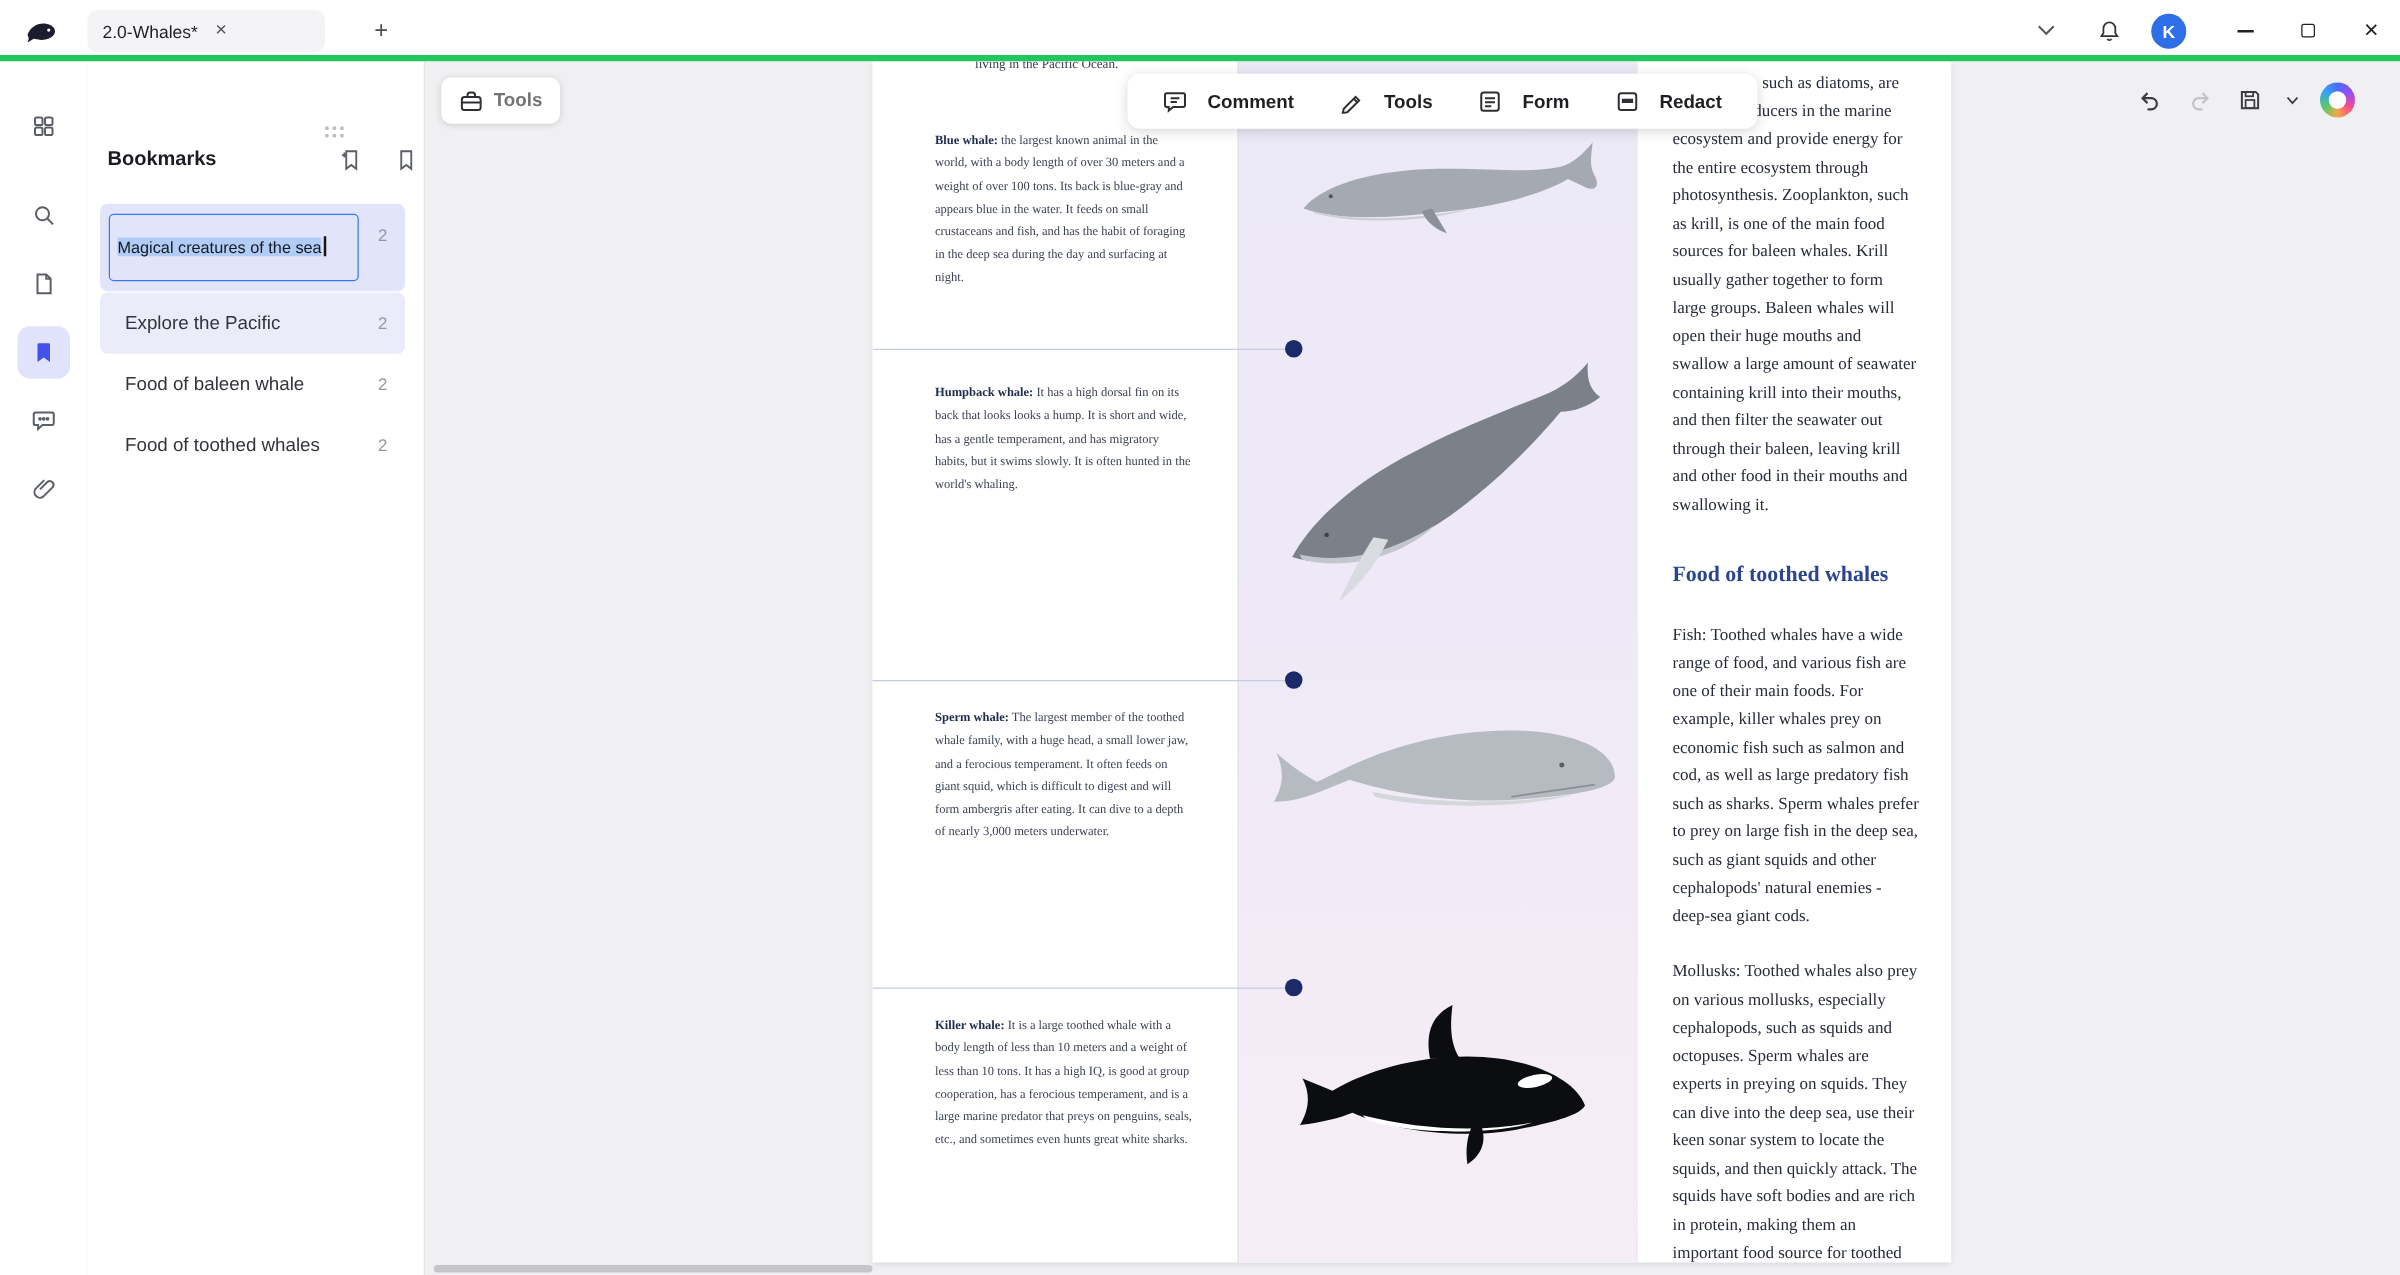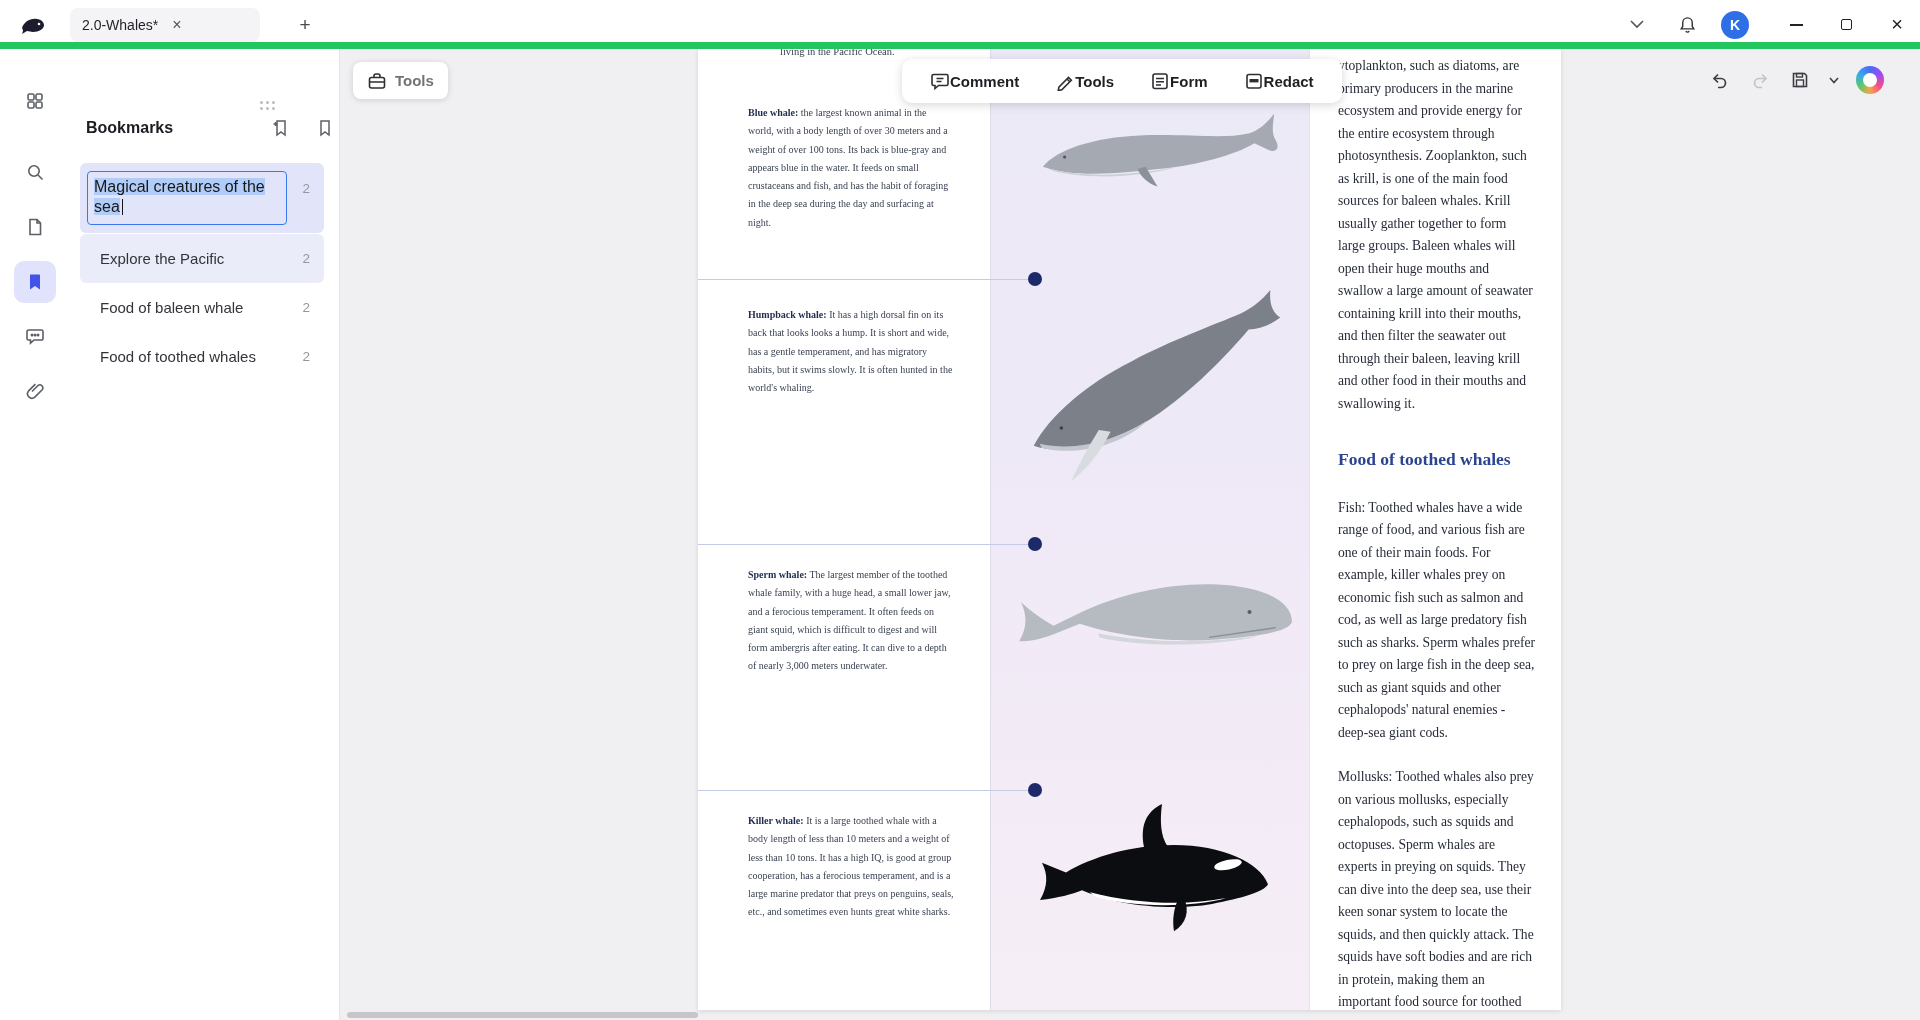--- a/index.html
+++ b/index.html
@@ -1,21 +1,21 @@
 <!DOCTYPE html>
 <html><head>
 <meta charset="utf-8">
 <style>
   * { margin:0; padding:0; box-sizing:border-box; }
   html,body { width:1920px; height:1020px; overflow:hidden; background:#f0f0f2;
               font-family:"Liberation Sans", sans-serif; }
 
   
   #titlebar { position:absolute; left:0; top:0; width:1920px; height:49px; background:#ffffff;
-              border-bottom:7px solid #22c55e; z-index:50; }
+              border-bottom:5px solid #22c55e; z-index:50; }
   #app-logo { position:absolute; left:18px; top:10px; width:30px; height:30px; cursor:pointer; }
   #tab { position:absolute; left:70px; top:8px; height:34px; min-width:190px; background:#f4f4f7;
          border-radius:8px; display:flex; align-items:center; padding:0 12px; gap:14px; }
   #tab .tab-label { font-size:14px; color:#1f2026; }
   #tab .tab-close { font-size:16px; color:#555; cursor:pointer; line-height:1; }
   #new-tab { position:absolute; left:292px; top:12px; width:26px; height:26px; display:flex;
              align-items:center; justify-content:center; font-size:19px; color:#4a4a50; cursor:pointer; }
   .tb-right { position:absolute; top:0; height:49px; display:flex; align-items:center; justify-content:center; }
   #tb-chevron { left:1622px; width:30px; }
   #tb-bell { left:1672px; width:30px; }
@@ -52,21 +52,21 @@
   #search-input::placeholder { color:#9b9ba3; }
   .bm-row { position:absolute; left:10px; width:244px; border-radius:6px; display:flex; align-items:center;
             cursor:pointer; }
   .bm-label { font-size:15px; color:#33343a; padding-left:20px; }
   .bm-count { position:absolute; right:14px; font-size:13.5px; color:#96969e; }
   #bm-row-0 { top:114px; height:70px; background:#e2e5f9; }
   #bm-row-1 { top:185px; height:49px; background:#ebecfa; }
   #bm-row-2 { top:234px; height:49px; }
   #bm-row-3 { top:283px; height:49px; }
   #bm-edit-box { position:absolute; left:7px; top:8px; width:200px; height:54px; border:1.6px solid #3a78f2;
-                 border-radius:4px; padding:5px 6px; font-size:16px; line-height:20px; color:#15181d;
+                 border-radius:4px; padding:16px 6px; font-size:13px; line-height:20px; color:#15181d;
                  cursor:text; }
   .sel { background:#b1ccf6; }
   .caret { display:inline-block; width:1.5px; height:16px; background:#15151a; vertical-align:-3px; margin-left:2px; }
 
   
   #main-bg { position:absolute; left:340px; top:49px; width:1580px; height:971px; background:#f0f0f2; }
 
   
   #doc { position:absolute; left:698px; top:49px; width:863px; height:961px; background:#fff;
          box-shadow:0 1px 5px rgba(0,0,0,.12); overflow:hidden; z-index:1; }
@@ -89,21 +89,21 @@
   #right-col .p3 { margin-top:22px; }
 
   
   #tools-btn { position:absolute; left:353px; top:62px; height:37px; background:#fff; border-radius:8px;
                box-shadow:0 1px 6px rgba(0,0,0,.14); display:flex; align-items:center; gap:8px;
                padding:0 14px; cursor:pointer; z-index:10; }
   #tools-btn span { font-size:15px; font-weight:600; color:#737373; }
   #float-bar { position:absolute; left:902px; top:59px; height:44px; background:#fff; border-radius:10px;
                box-shadow:0 2px 10px rgba(0,0,0,.16); display:flex; align-items:center; padding:0 10px;
                z-index:10; }
-  .fb-item { display:flex; align-items:center; gap:0; padding:0 18px; height:44px; cursor:pointer; }
+  .fb-item { display:flex; align-items:center; gap:16px; padding:0 18px; height:44px; cursor:pointer; }
   .fb-item span { font-size:15px; font-weight:600; color:#1f1f23; }
   .tool-svg { stroke:#2f2f33; fill:none; stroke-width:1.6; }
 
   #tr-icons { position:absolute; left:1708px; top:63px; height:34px; display:flex; align-items:center;
               gap:16px; z-index:10; }
   .tr-btn { width:24px; height:24px; display:flex; align-items:center; justify-content:center; cursor:pointer; }
   #ai-logo { width:28px; height:28px; border-radius:50%;
              background:conic-gradient(#4b6cf5,#9b4bf5,#f54b8a,#f5a54b,#59c96a,#37a6f0,#4b6cf5);
              position:relative; cursor:pointer; }
   #ai-logo::after { content:""; position:absolute; left:7px; top:7px; width:14px; height:14px;

